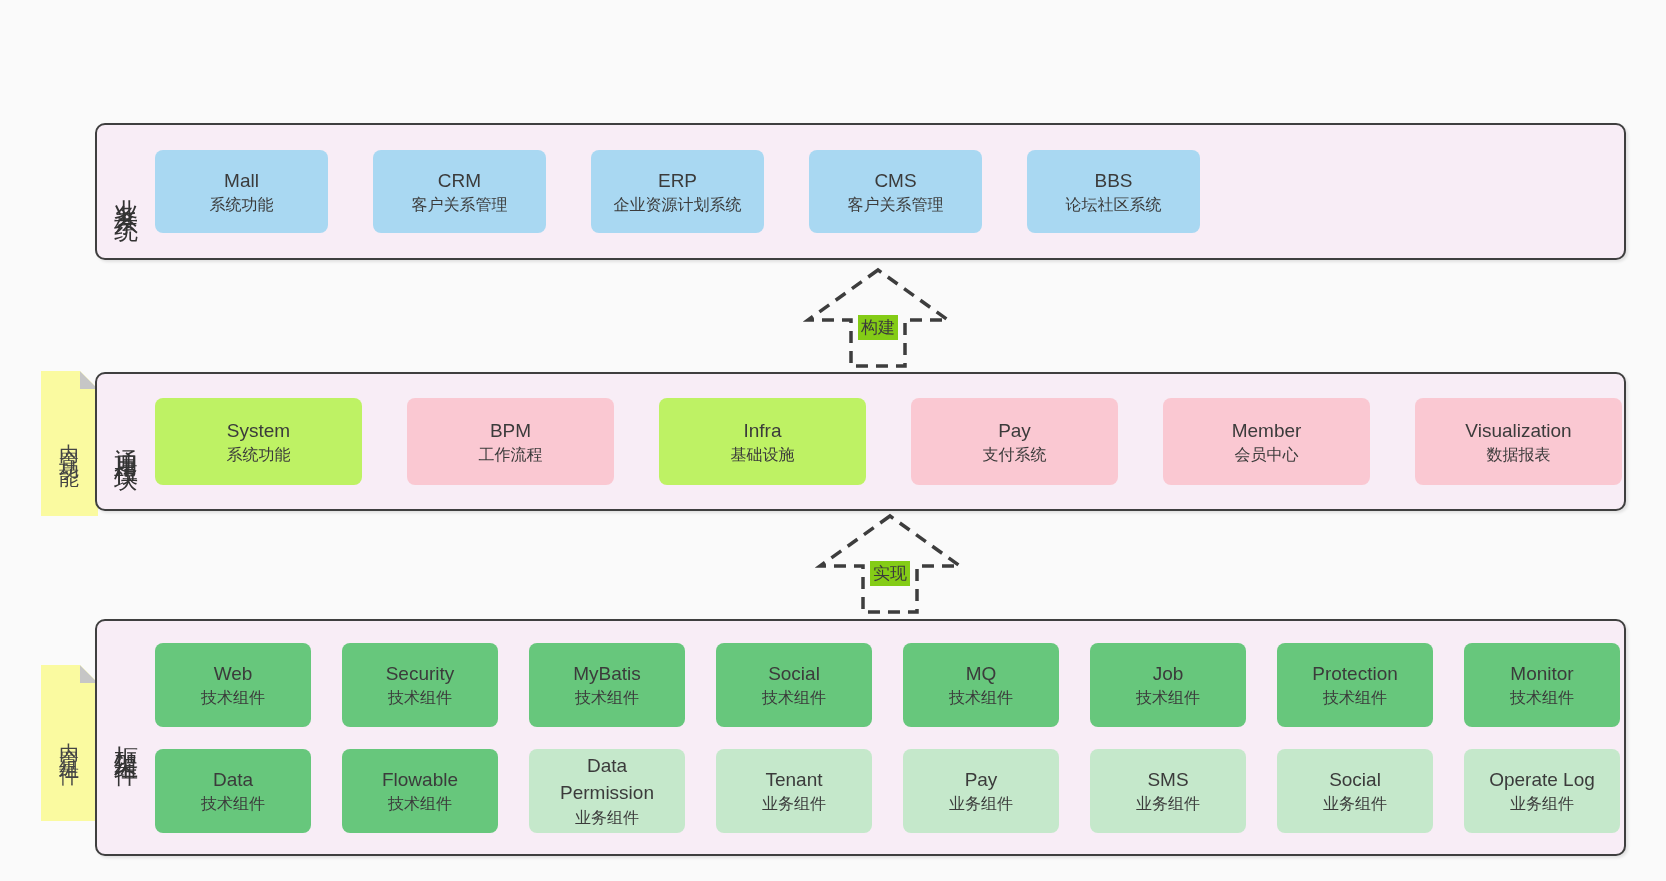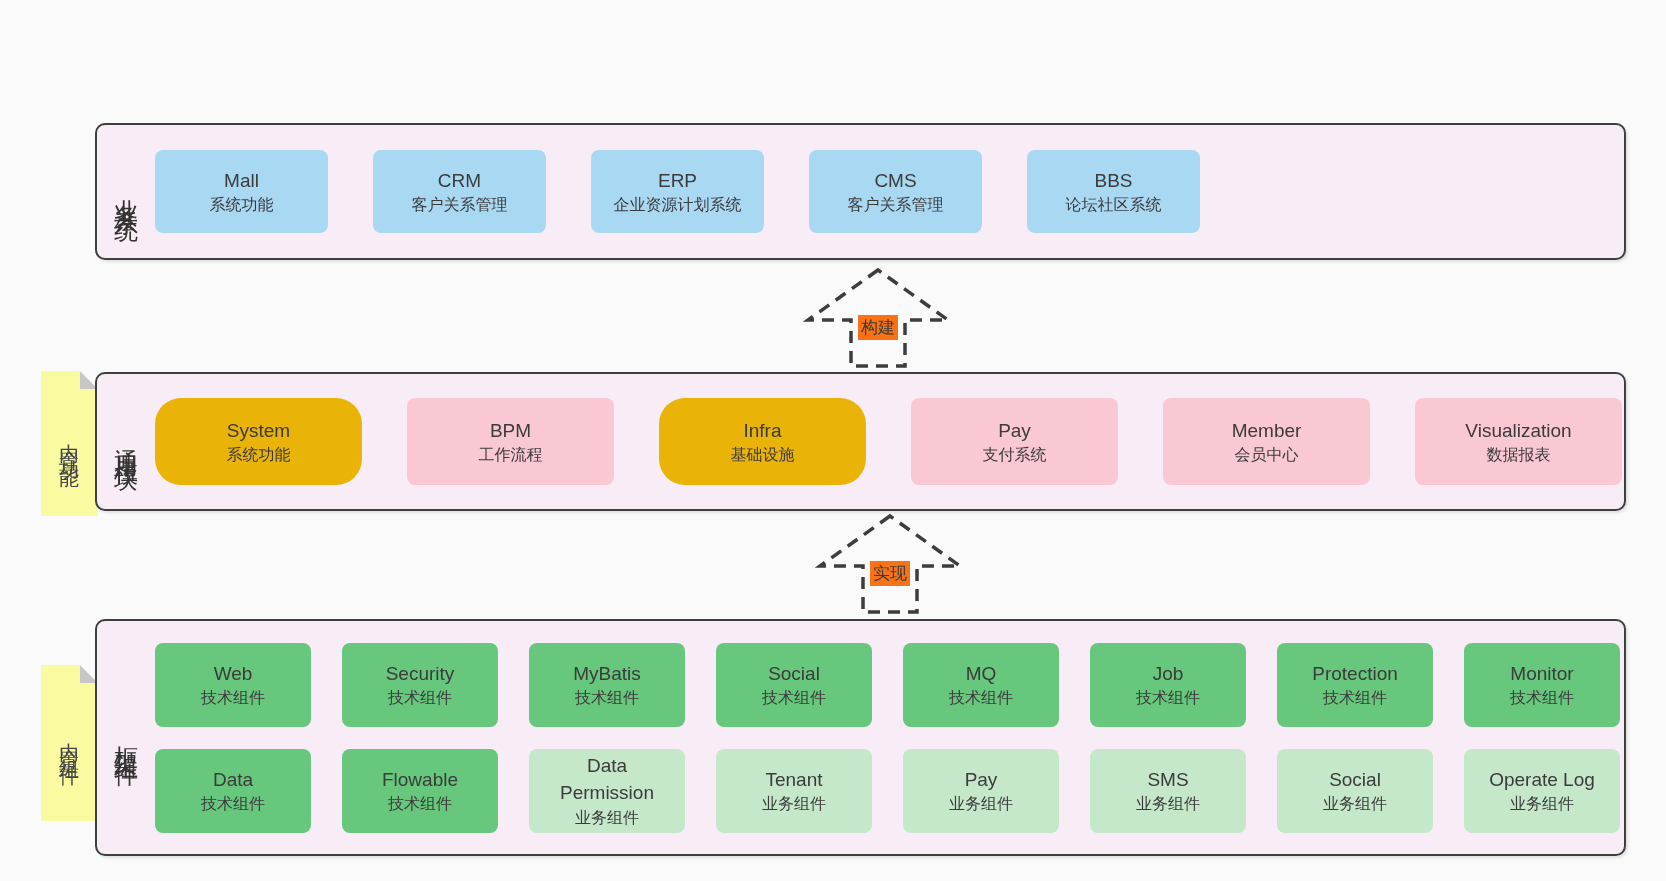--- a/index.html
+++ b/index.html
@@ -59,21 +59,21 @@
   .band-1 .box { width:173px; height:83px; }
   .band-2 .box { width:207px; height:87px; }
   .band-3 .box { width:156px; height:84px; }
   .box-title {
     font-size:19px; line-height:1.45;
     white-space:pre-line;
   }
   .box-sub { font-size:16px; line-height:1.4; }
 
   .c-blue      { background:#a9d8f2; }
-  .c-red       { background:#eab308;border-radius:26px; }
+  .c-red       { background:#bef264; }
   .c-pink      { background:#fac8d2; }
   .c-green     { background:#67c77c; }
   .c-lightgreen{ background:#c5e8cb; }
 
   
   .sticky {
     position:absolute;
     left:41px; width:57px;
     background:#fafaa0;
     z-index:0;
@@ -93,21 +93,21 @@
 
   
   .up-arrow { position:absolute; width:150px; height:106px; z-index:0; }
   .arrow-1 { left:803px; top:265px; }
   .arrow-2 { left:815px; top:511px; }
   .up-arrow svg { display:block; width:150px; height:106px; }
   .arrow-label {
     position:absolute;
     left:50%; top:50px;
     transform:translateX(-50%);
-    background:#f97316;
+    background:#84cc16;
     padding:1px 3px;
     font-size:17px;
     color:#3b3b3b;
     white-space:nowrap;
   }
 </style>
 </head>
 <body>
 
 <div class="canvas">

